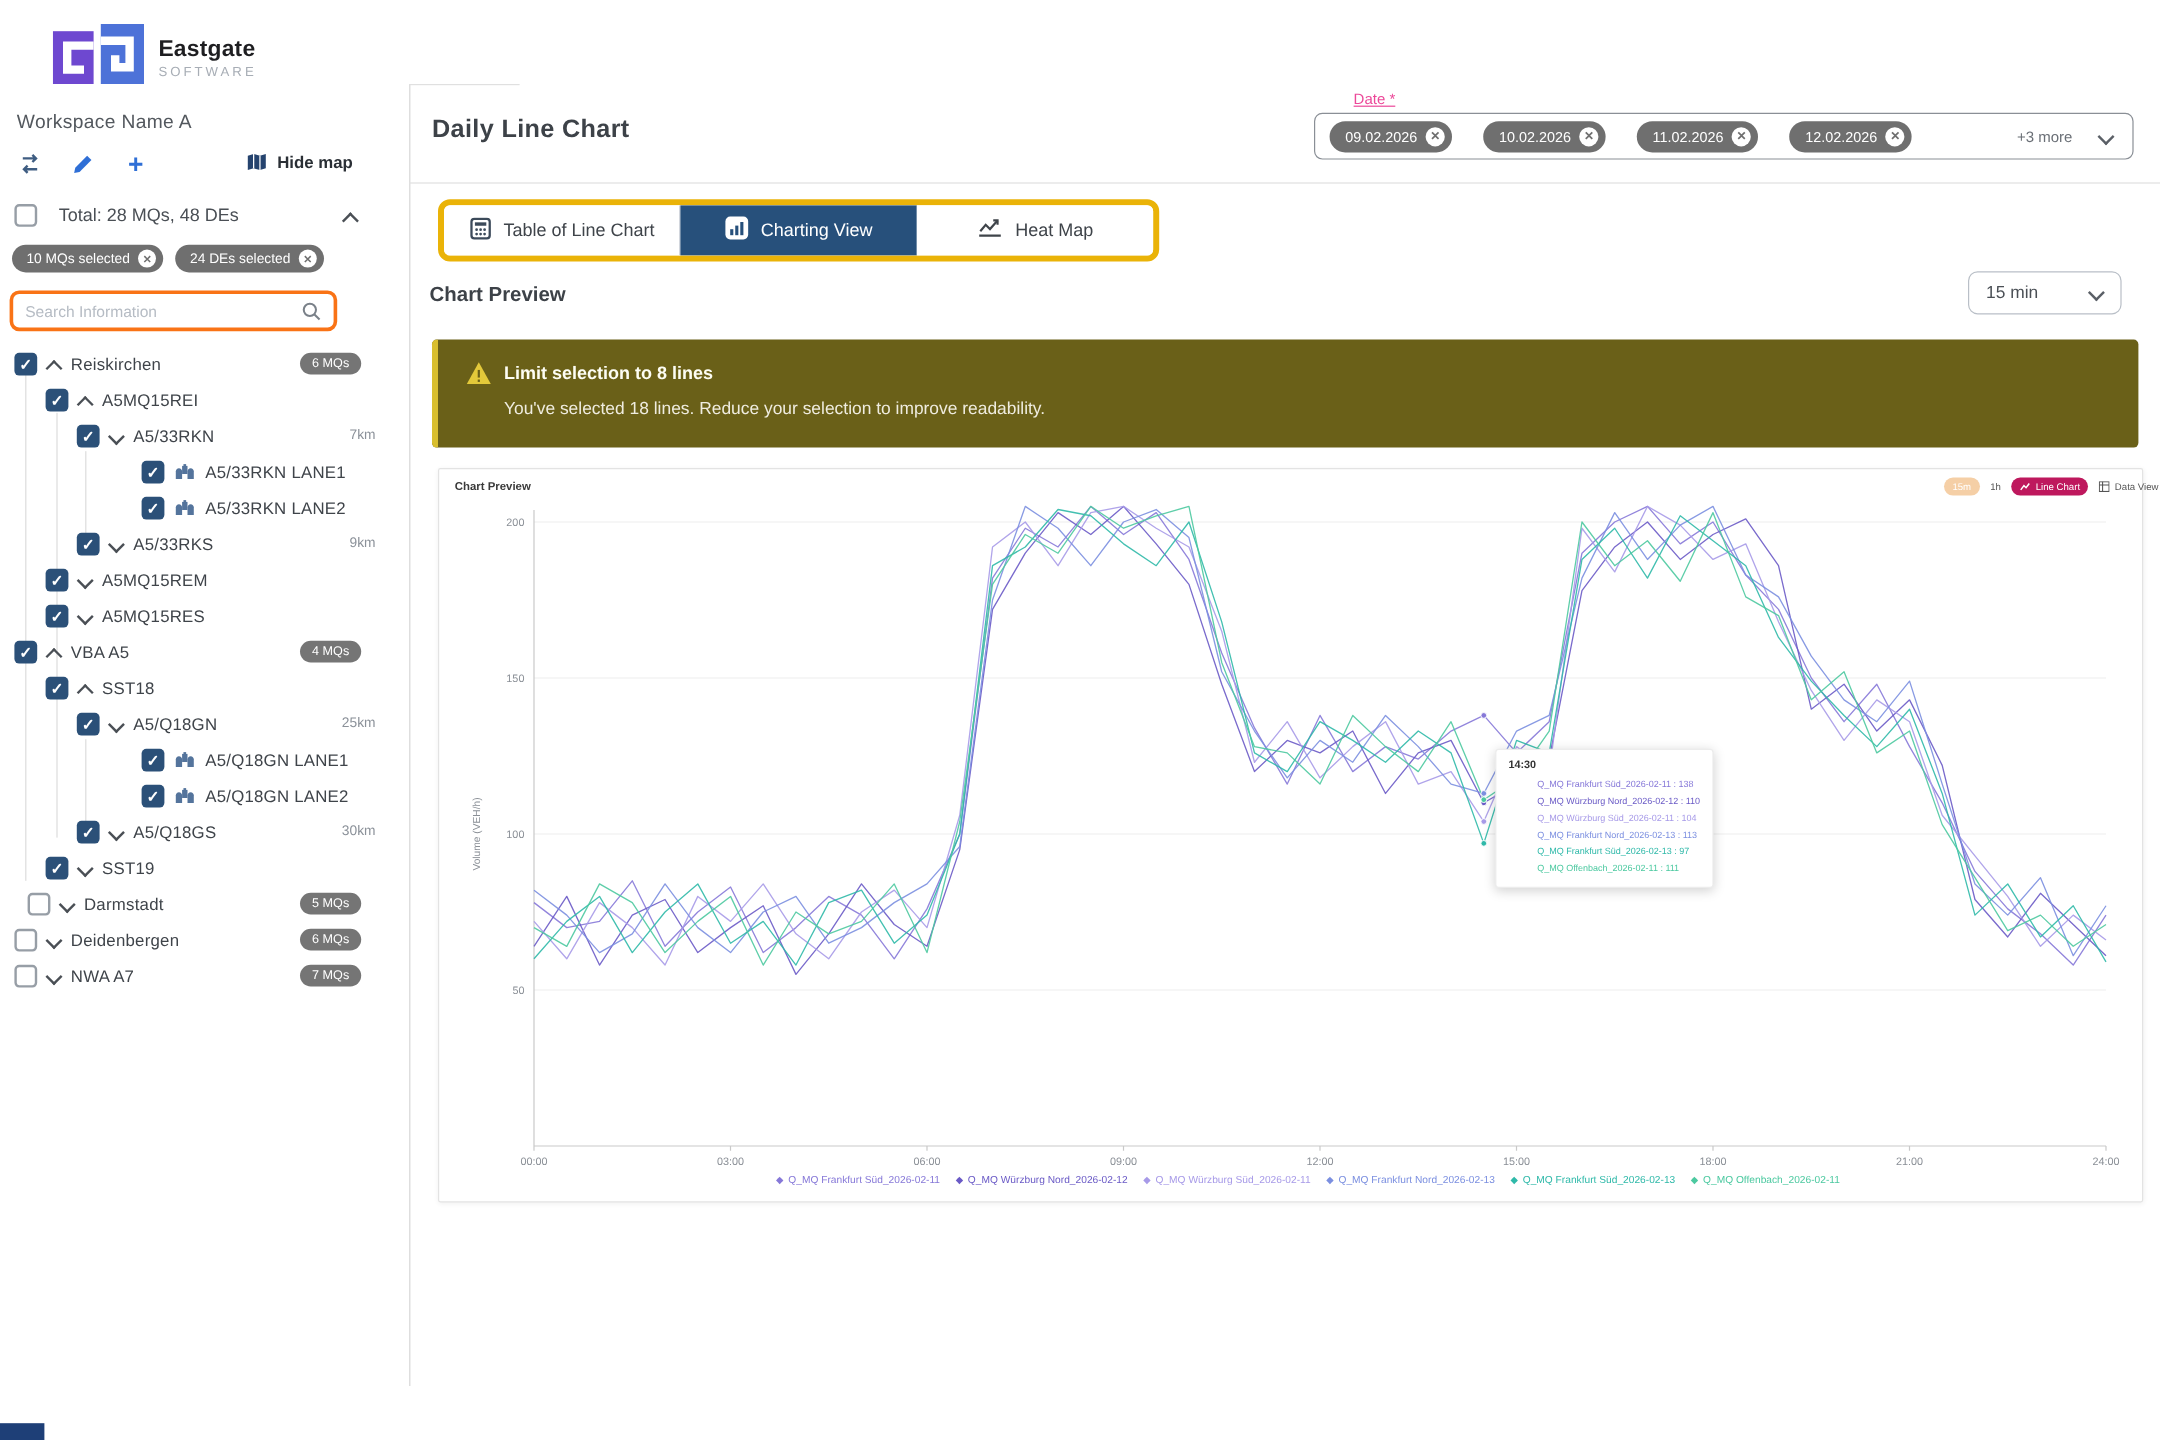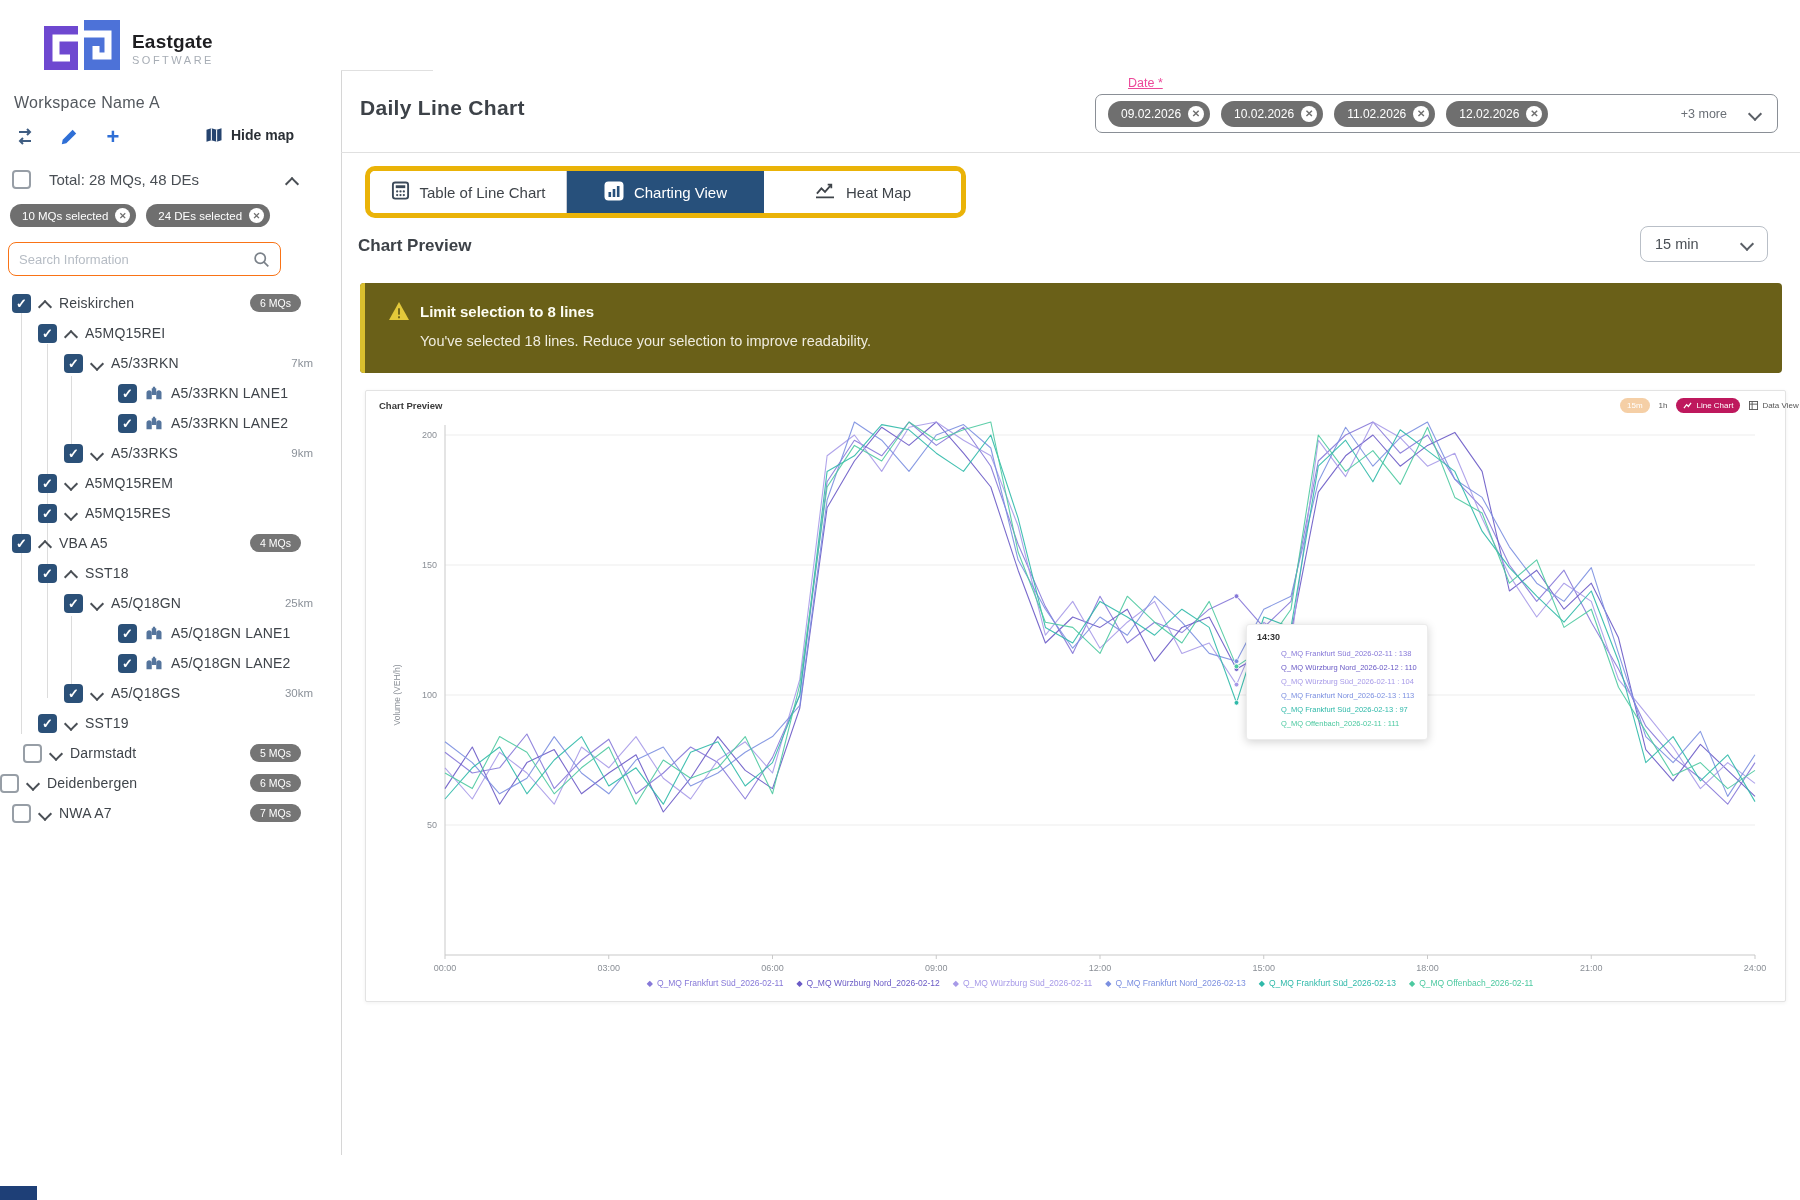--- a/index.html
+++ b/index.html
@@ -26,21 +26,21 @@
   .cb.off { background:#fff; border:2px solid #979ea6; }
   .chev { width:12px; height:12px; position:relative; display:inline-block; flex:none; }
   .chev::before { content:""; position:absolute; left:1px; top:2px; width:8px; height:8px;
     border-left:2px solid #4a4f55; border-bottom:2px solid #4a4f55; transform:rotate(-45deg); }
   .chev.up::before { transform:rotate(135deg); top:5px; }
   .chips-row { left:10px; top:204px; display:flex; gap:10px; }
   .chip { background:#6f6f6f; color:#fff; font-size:11.5px; padding:4px 6px 4px 12px; border-radius:14px;
     display:inline-flex; align-items:center; gap:7px; }
   .chip .x { width:15px; height:15px; border-radius:50%; background:#fff; color:#6f6f6f;
     font-size:9px; font-weight:bold; display:flex; align-items:center; justify-content:center; cursor:pointer; }
-  .search-box { left:8px; top:242px; width:273px; height:34px; border:1px solid #f97316; border-radius:8px;
+  .search-box { left:8px; top:242px; width:273px; height:34px; border:3px solid #f97316; border-radius:8px;
     background:#fff; display:flex; align-items:center; padding:0 10px; gap:8px; }
   .search-box input { border:none; outline:none; flex:1; font-size:13px; color:#4a4f55;
     font-family:"Liberation Sans",sans-serif; }
   .search-box input::placeholder { color:#b6bcc4; }
   #tree { left:0; top:288px; width:341px; }
   .trow { height:30px; display:flex; align-items:center; gap:8px; position:relative; }
   .trow .lbl { font-size:14px; color:#3f444a; letter-spacing:.2px; }
   .trow .meta { margin-left:auto; margin-right:28px; font-size:11.5px; color:#8b9199; }
   .trow .badge { margin-left:auto; margin-right:40px; background:#757575; color:#fff; font-size:10.5px;
     padding:3px 10px; border-radius:11px; }
@@ -286,21 +286,21 @@
         <span class="cb on">✓</span>
         <span class="chev down"></span>
         <span class="lbl">SST19</span>
       </div>
       <div class="trow" style="padding-left: 23px;">
         <span class="cb off"></span>
         <span class="chev down"></span>
         <span class="lbl">Darmstadt</span>
         <span class="badge">5 MQs</span>
       </div>
-      <div class="trow" style="">
+      <div class="trow" style="padding-left: 12px;">
         <span class="cb off"></span>
         <span class="chev down"></span>
         <span class="lbl">Deidenbergen</span>
         <span class="badge">6 MQs</span>
       </div>
       <div class="trow" style="padding-left: 12px;">
         <span class="cb off"></span>
         <span class="chev down"></span>
         <span class="lbl">NWA A7</span>
         <span class="badge">7 MQs</span>
@@ -308,21 +308,21 @@
     </div>
 
   <div class="abs vdivider"></div>
   <div class="abs hdivider"></div>
   <div class="abs hshort"></div>
 
   <div class="abs page-title">Daily Line Chart</div>
 
   <div class="abs date-label">Date *</div>
   <div class="abs date-box">
-    <span id="date-chips" style="display:flex;gap:11px">
+    <span id="date-chips" style="display:flex;gap:26px">
         <span class="dchip">
           <span>09.02.2026</span>
           <span class="x">✕</span>
         </span>
         <span class="dchip">
           <span>10.02.2026</span>
           <span class="x">✕</span>
         </span>
         <span class="dchip">
           <span>11.02.2026</span>

